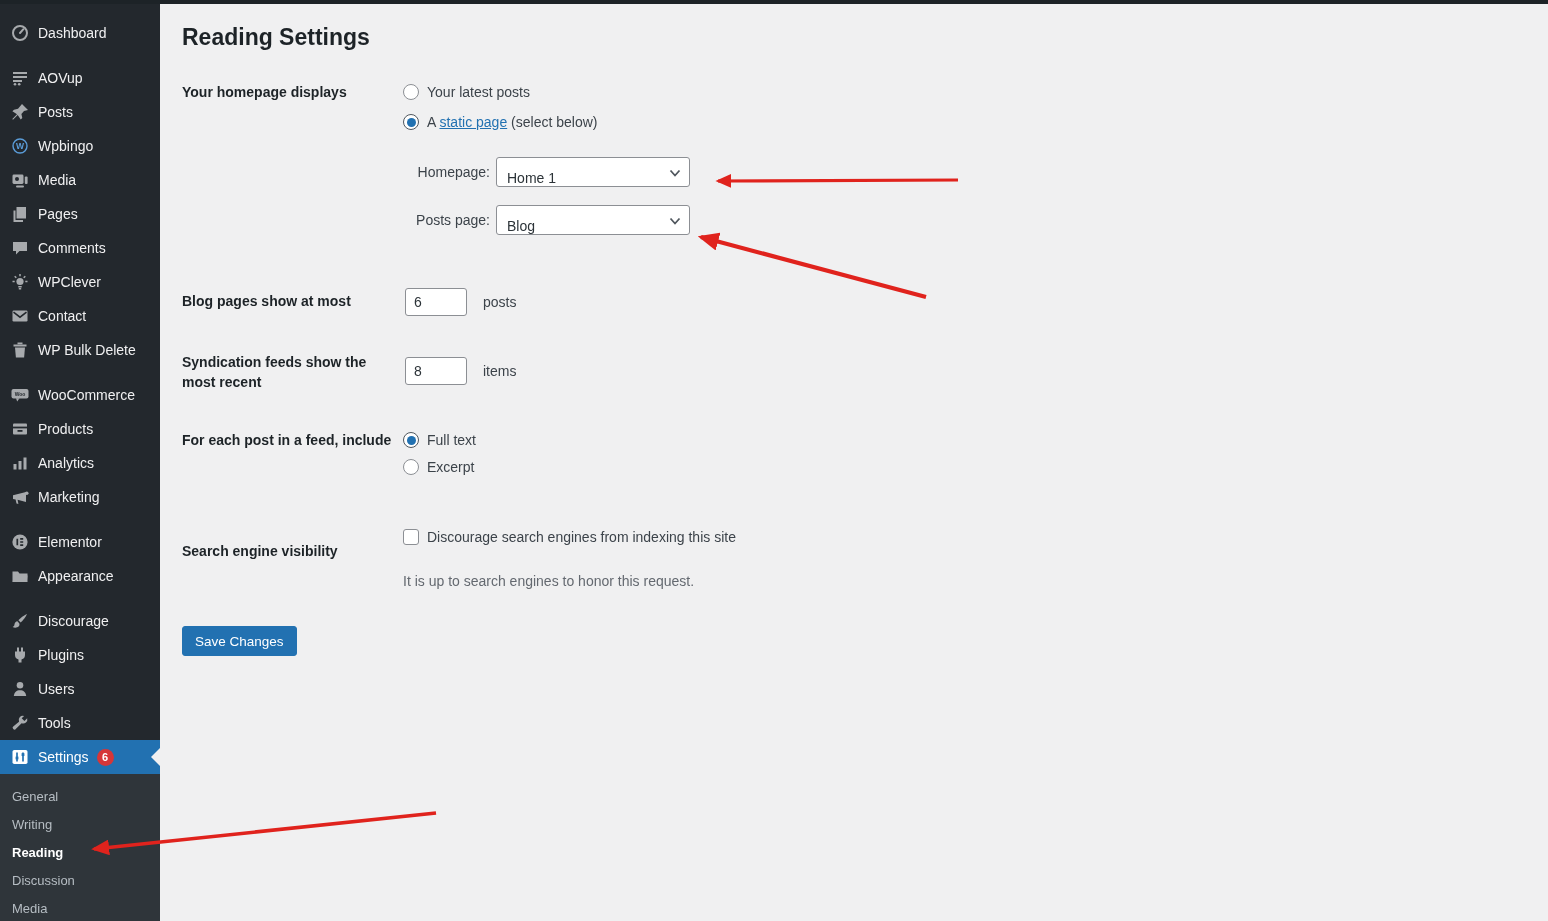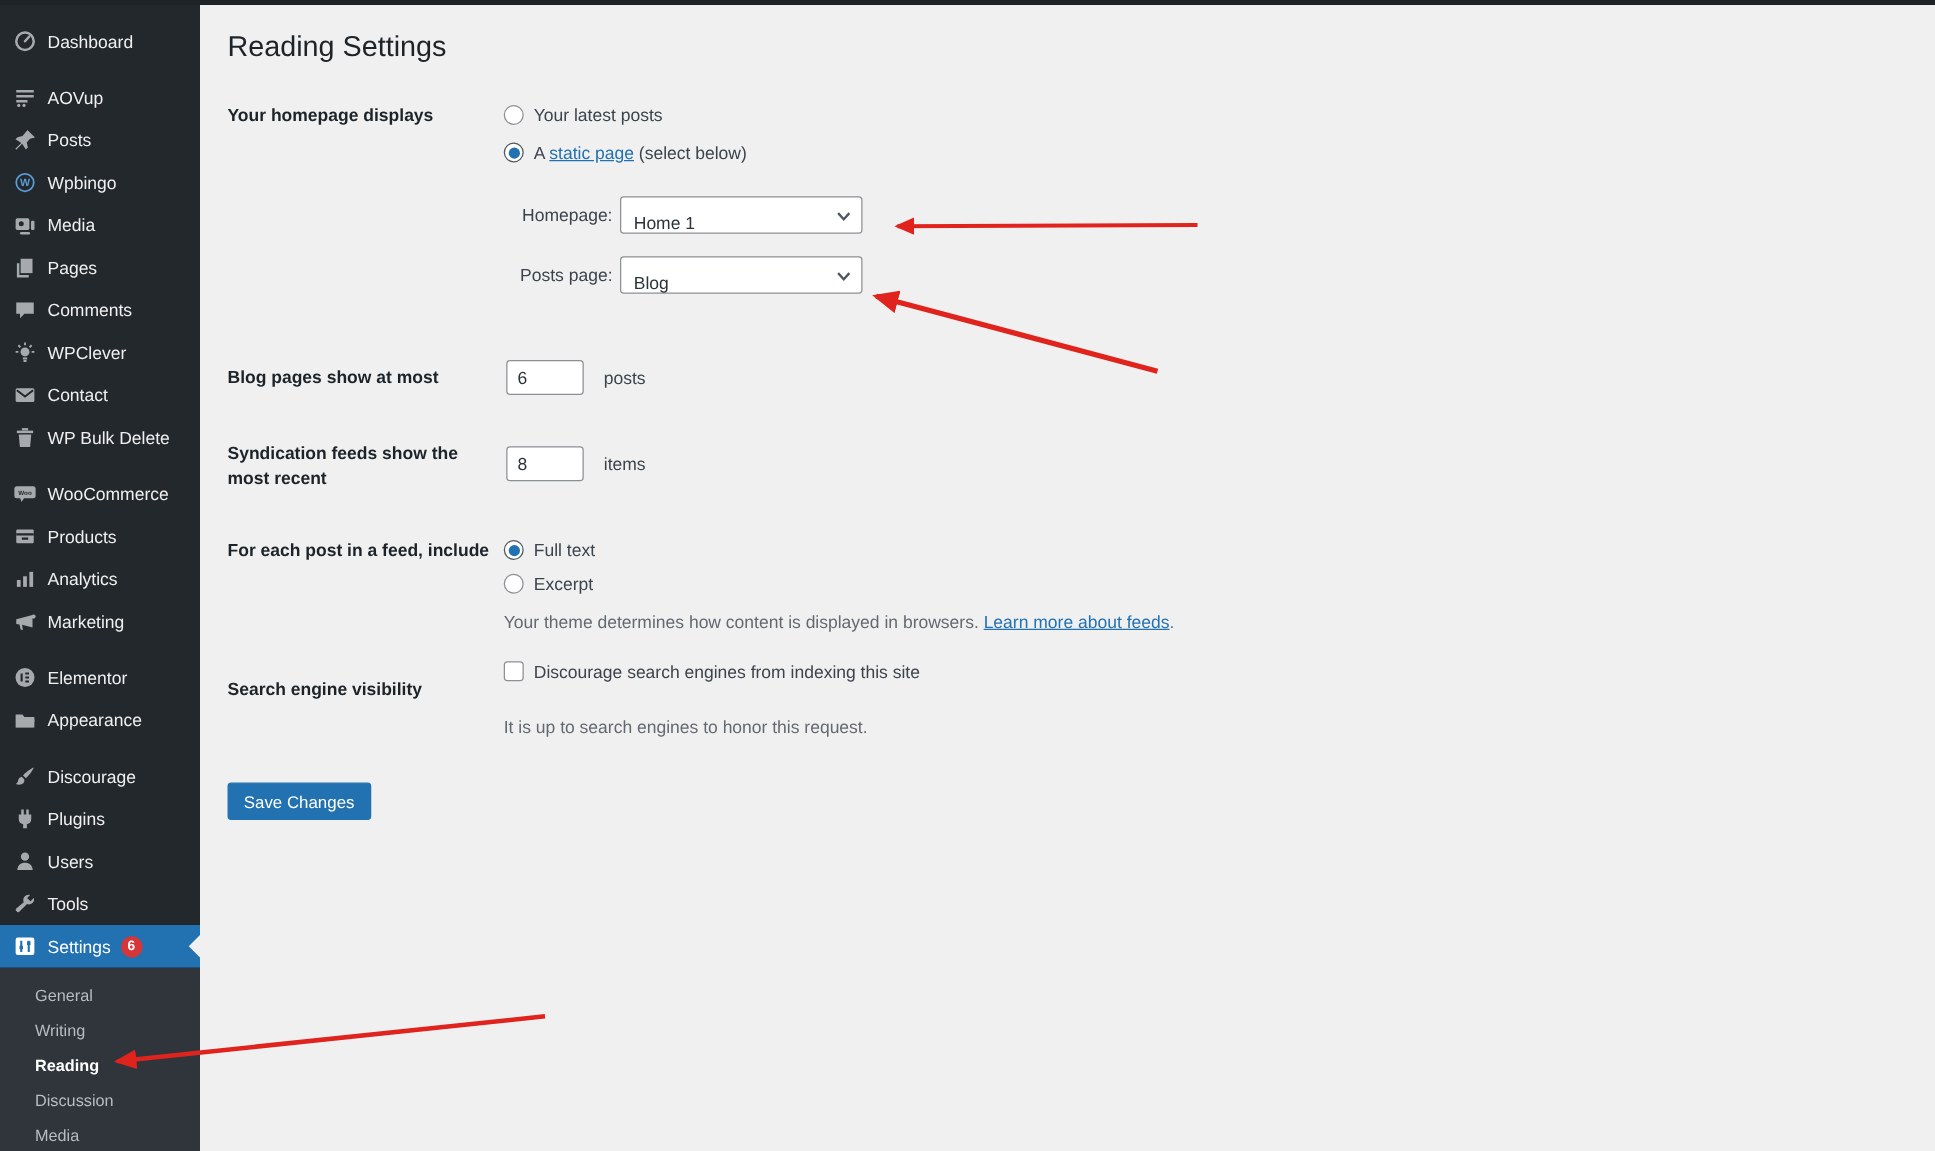--- a/index.html
+++ b/index.html
@@ -22,26 +22,26 @@
   .mi.sep{margin-top:11px;}
   .mi .ico{width:20px;height:20px;margin:0 8px 0 10px;color:var(--icon-gray);flex:0 0 20px;display:flex;align-items:center;justify-content:center;}
   .mi .ico svg{width:20px;height:20px;display:block;}
   .mi.active{background:var(--accent);color:#fff;font-weight:400;}
   .mi.active .ico{color:#fff;}
   .mi.active .notch{position:absolute;right:0;top:50%;transform:translateY(-50%);width:0;height:0;
     border-top:9px solid transparent;border-bottom:9px solid transparent;border-right:9px solid var(--content-bg);}
   .badge{display:inline-block;margin-left:8px;background:var(--badge-red);color:#fff;font-size:11px;
     line-height:17px;min-width:17px;text-align:center;border-radius:9px;padding:0 2px;font-weight:600;}
   .submenu{background:var(--submenu-bg);flex:1 1 auto;padding-top:9px;}
-  .smi{height:28px;line-height:28px;padding-left:28px;font-size:13px;color:#b6bdc3;cursor:pointer;}
+  .smi{height:28px;line-height:28px;padding-left:12px;font-size:13px;color:#b6bdc3;cursor:pointer;}
   .smi.current{color:#fff;font-weight:700;}
 
   
   .content{position:absolute;left:160px;top:0;width:1388px;height:921px;background:var(--content-bg);}
-  .content h1{position:absolute;left:22px;top:24px;font-size:23px;font-weight:400;color:var(--text-dark);}
+  .content h1{position:absolute;left:22px;top:24px;font-size:23px;font-weight:700;color:var(--text-dark);}
   .abs{position:absolute;}
   .flabel{left:22px;width:212px;font-size:14px;font-weight:700;color:var(--text-dark);line-height:20px;}
   .ctl{left:243px;font-size:14px;color:var(--text-body);}
   .line{display:flex;align-items:center;height:20px;gap:8px;}
   .radio{width:16px;height:16px;border-radius:50%;border:1px solid var(--border-gray);background:#fff;
     display:inline-flex;align-items:center;justify-content:center;flex:0 0 16px;cursor:pointer;}
   .radio.checked{border-color:#50575e;}
   .radio.checked::after{content:"";width:9px;height:9px;border-radius:50%;background:var(--accent);}
   .checkbox{width:16px;height:16px;border-radius:3px;border:1px solid var(--border-gray);background:#fff;flex:0 0 16px;cursor:pointer;}
   a.lnk{color:var(--accent);text-decoration:underline;cursor:pointer;}
@@ -319,21 +319,20 @@
 
   <div class="abs flabel" style="top:430px">For each post in a feed, include</div>
   <div class="abs ctl line" style="top:430px">
     <span class="radio checked"></span>
     <span>Full text</span>
   </div>
   <div class="abs ctl line" style="top:457px">
     <span class="radio"></span>
     <span>Excerpt</span>
   </div>
-  <div class="abs ctl desc" style="top:487px"><span>Your theme determines how content is displayed in browsers. </span><a class="lnk">Learn more about feeds</a><span>.</span></div>
 
   <div class="abs flabel" style="top:541px">Search engine visibility</div>
   <div class="abs ctl line" style="top:527px">
     <span class="checkbox"></span>
     <span>Discourage search engines from indexing this site</span>
   </div>
   <div class="abs ctl desc" style="top:571px">It is up to search engines to honor this request.</div>
 
   <button class="savebtn">Save Changes</button>
 </main>

